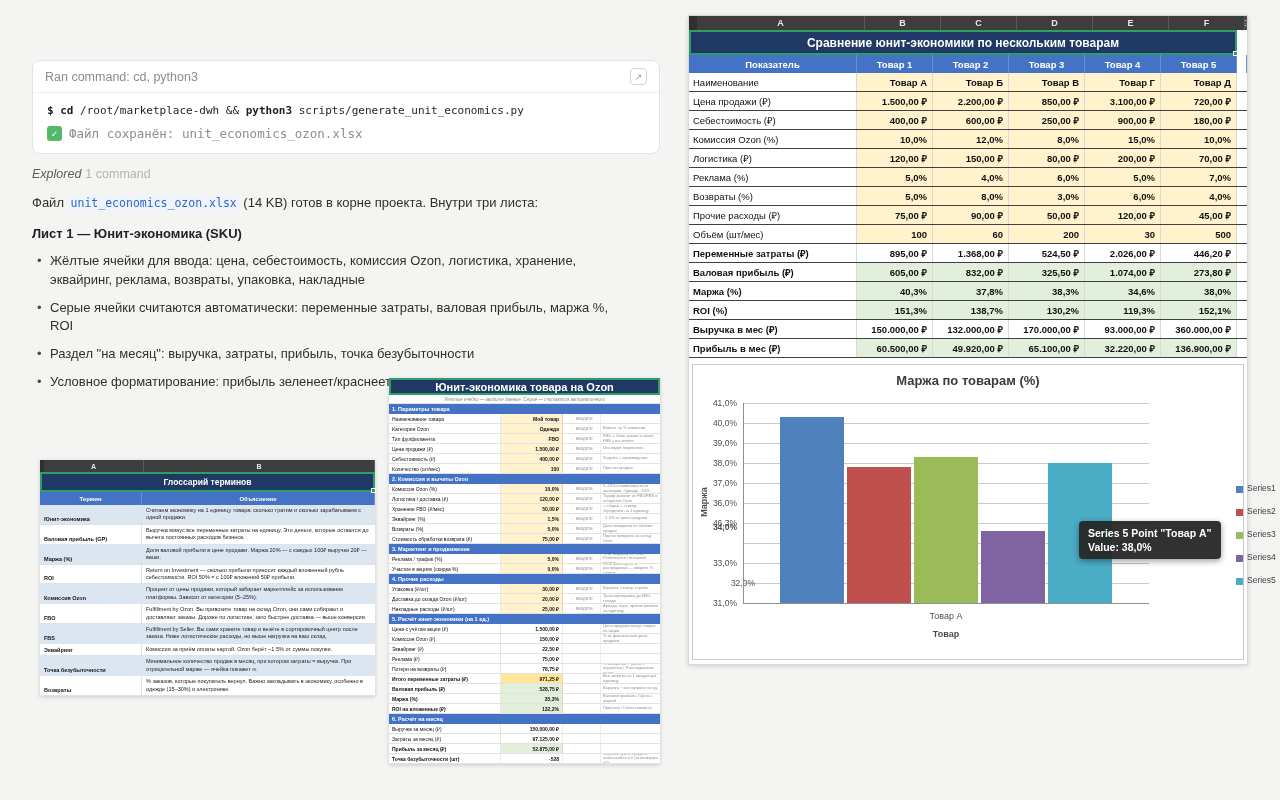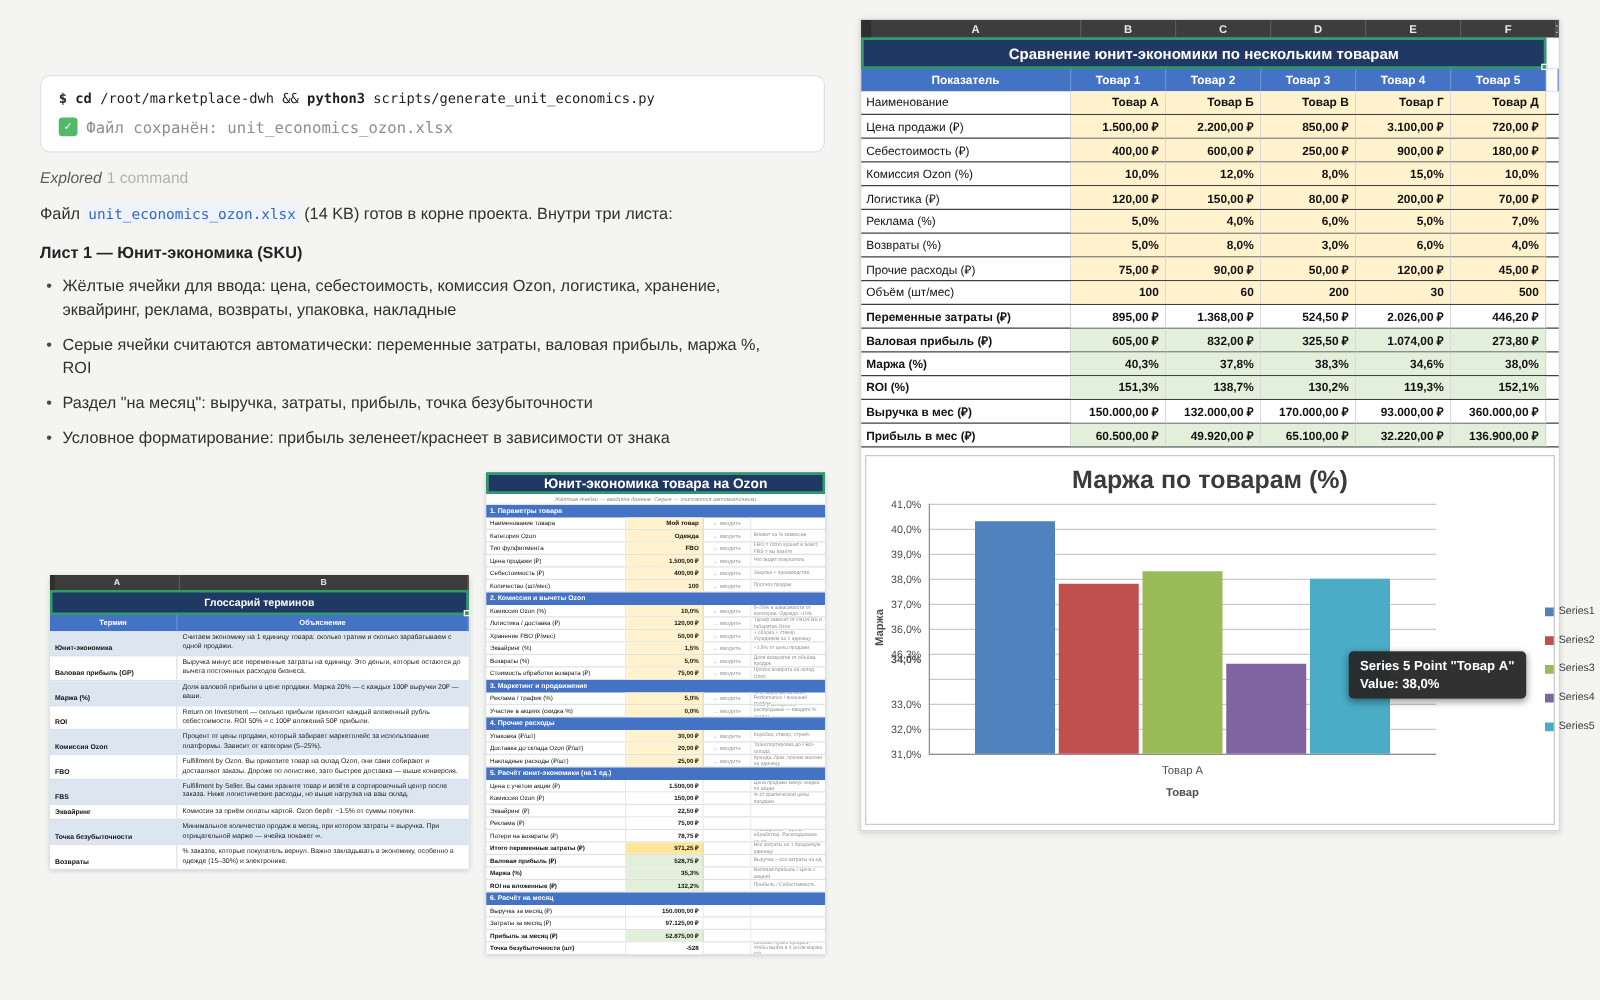--- a/index.html
+++ b/index.html
@@ -63,21 +63,21 @@
     border-right:1px solid #d9d9d7; overflow:hidden; white-space:nowrap; }
   .cmp-rows .g-stub { flex:1; }
   .bg-input { background:#fff2cc; }
   .bg-green { background:#e2efda; }
   .bg-white { background:#fff; }
 
   
   .chart-box { position:absolute; left:3px; top:348px; width:552px; height:296px;
     border:1px solid #c9c9c7; background:#fff; }
   .chart-title { position:absolute; left:0; top:8px; width:100%; text-align:center;
-    font-size:20px; font-weight:bold; color:#3b3b3b; }
+    font-size:13px; font-weight:bold; color:#3b3b3b; }
   .gridline { position:absolute; height:1px; background:#c9c9c7; }
   .axisline { position:absolute; background:#8f8f8f; }
   .ytick { position:absolute; width:42px; text-align:right; font-size:8.5px; color:#4d4d4d; }
   .bar { position:absolute; }
   .xtick { position:absolute; font-size:9px; color:#4d4d4d; text-align:center; }
   .xlabel { position:absolute; font-size:9px; font-weight:bold; color:#4d4d4d; text-align:center; }
   .ylabel { position:absolute; font-size:9px; font-weight:bold; color:#4d4d4d;
     transform:rotate(-90deg); transform-origin:center; }
   .legend { position:absolute; }
   .legend-item { display:flex; align-items:flex-end; gap:4px; margin-bottom:13px;padding-left:45px; }
@@ -113,20 +113,24 @@
     display:flex; align-items:center; overflow:hidden; }
   .uv-plain { background:#fff; border-right:1px solid #ececea !important; }
   .uv-total { background:#ffe699; }
   .uv-green { background:#e2efda; border-right:1px solid #cfe0c5 !important; }
 </style>
 </head>
 <body>
 
 <div class="chat">
   <div class="cmd-card">
+    <div class="cmd-head">
+      <span>Ran command: cd, python3</span>
+      <span class="expand-btn">↗</span>
+    </div>
     <div class="cmd-body">
       <div class="cmd-line"><b>$</b> <b>cd</b><span> /root/marketplace-dwh &amp;&amp; </span><b>python3</b><span> scripts/generate_unit_economics.py</span></div>
       <div class="cmd-result">
         <span class="check-box">✓</span>
         <span>Файл сохранён: unit_economics_ozon.xlsx</span>
       </div>
     </div>
   </div>
   <div class="explored">
     <span class="e1">Explored</span><span class="e2">1 command</span>
@@ -316,21 +320,21 @@
       <div class="ytick" style="left: 2px; top: 113px;">37,0%</div>
       <div class="gridline" style="left: 50px; width: 406px; top: 138px;"></div>
       <div class="ytick" style="left: 2px; top: 133px;">36,0%</div>
       <div class="gridline" style="left: 50px; width: 406px; top: 158px;"></div>
       <div class="ytick" style="left: 2px; top: 153px;">46,3%</div>
       <div class="gridline" style="left: 50px; width: 406px; top: 178px;"></div>
       <div class="ytick" style="left: 2px; top: 157px; font-weight: bold;">34,0%</div>
       <div class="gridline" style="left: 50px; width: 406px; top: 198px;"></div>
       <div class="ytick" style="left: 2px; top: 193px;">33,0%</div>
       <div class="gridline" style="left: 50px; width: 406px; top: 218px;"></div>
-      <div class="ytick" style="left: 2px; top: 213px;">32,0%</div>
+      <div class="ytick" style="left: 20px; top: 213px;">32,0%</div>
       <div class="gridline" style="left: 50px; width: 406px; top: 238px;"></div>
       <div class="ytick" style="left: 2px; top: 233px;">31,0%</div>
       <div class="axisline" style="left: 50px; width: 406px; top: 238px; height: 1px;"></div>
       <div class="axisline" style="left: 50px; width: 1px; top: 38px; height: 200px;"></div>
       <div class="bar" style="left: 87px; top: 52px; width: 64px; height: 186px; background: rgb(79, 129, 189);"></div>
       <div class="bar" style="left: 154px; top: 102px; width: 64px; height: 136px; background: rgb(192, 80, 77);"></div>
       <div class="bar" style="left: 221px; top: 92px; width: 64px; height: 146px; background: rgb(155, 187, 89);"></div>
       <div class="bar" style="left: 288px; top: 166px; width: 64px; height: 72px; background: rgb(128, 100, 162);"></div>
       <div class="bar" style="left: 355px; top: 98px; width: 64px; height: 140px; background: rgb(75, 172, 198);"></div>
       <div class="xtick" style="left: 87px; width: 332px; top: 246px;">Товар А</div>

